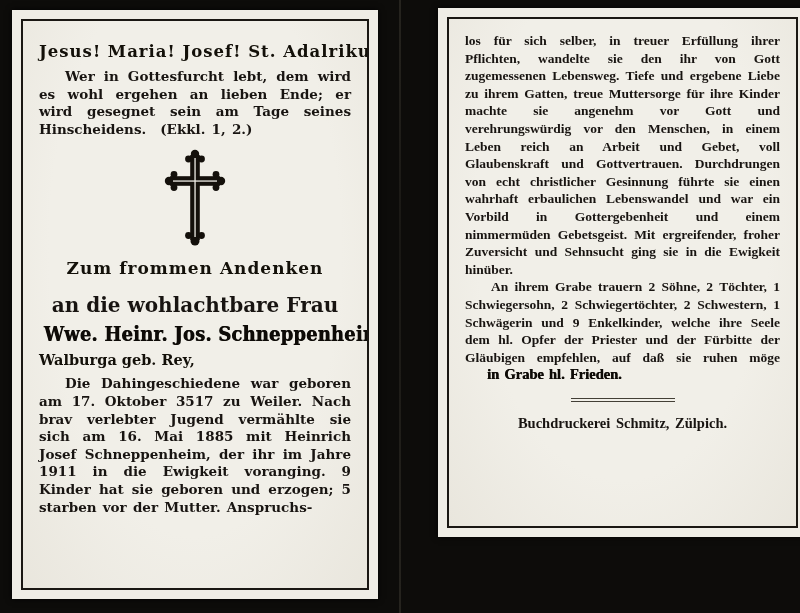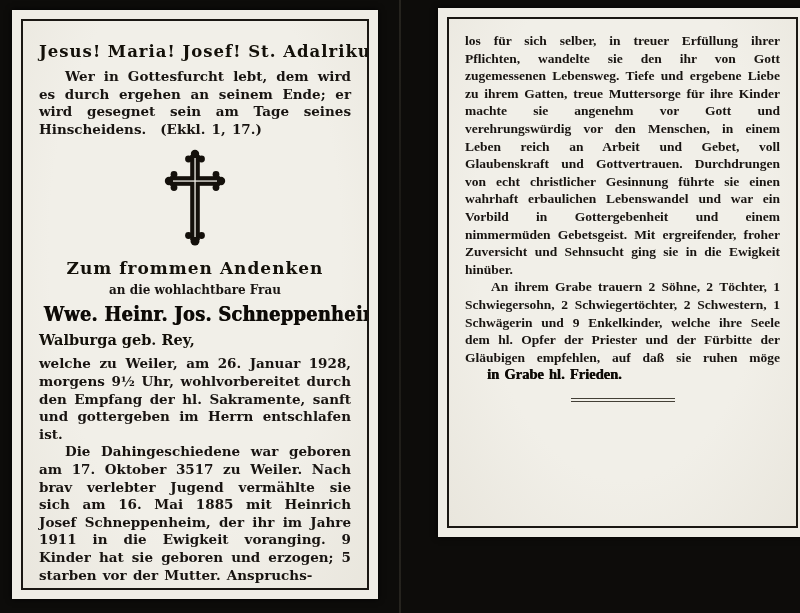--- a/index.html
+++ b/index.html
@@ -68,24 +68,24 @@
   .memorial-1 {
     text-align: center;
     font-size: 17px;
     font-weight: bold;
     letter-spacing: 1px;
     color: #131009;
     margin-top: 0;
   }
   .memorial-2 {
     text-align: center;
-    font-size: 12px;
+    font-size: 20px;
     font-weight: bold;
     color: #181411;
-    margin-top: 5px;
+    margin-top: 15px;
   }
   .deceased-name {
     text-align: center;
     font-size: 18.5px;
     font-weight: bold;
     letter-spacing: 0.2px;
     color: #0e0b07;
     margin-top: 6px;
     white-space: nowrap;
     transform: scale(0.97, 1.12);
@@ -128,21 +128,21 @@
 
 <div class="scan">
   <div class="fold-line"></div>
 
   <div class="page page-left">
     <div class="inner-border">
 
       <div class="invocation">Jesus! Maria! Josef! St. Adalrikus!</div>
 
       <div class="scripture-wrap">
-        <p class="body-text indent"><span>Wer in Gottesfurcht lebt, dem wird es durch ergehen an seinem Ende; er wird gesegnet sein am Tage seines Hinscheidens.</span><span class="cite">(Ekkl. 1, 17.)</span></p>
+        <p class="body-text indent"><span>Wer in Gottesfurcht lebt, dem wird es wohl ergehen an lieben Ende; er wird gesegnet sein am Tage seines Hinscheidens.</span><span class="cite">(Ekkl. 1, 2.)</span></p>
       </div>
 
       <div class="cross-row">
         <span>
           <svg width="66" height="100" viewBox="0 0 66 100" aria-hidden="true">
 
             <circle cx="33" cy="6" r="4.2" fill="#14100b"></circle>
             <circle cx="26.5" cy="11" r="3.4" fill="#14100b"></circle>
             <circle cx="39.5" cy="11" r="3.4" fill="#14100b"></circle>
 
@@ -166,30 +166,30 @@
           </svg>
         </span>
       </div>
 
       <div class="memorial-1">Zum frommen Andenken</div>
       <div class="memorial-2">an die wohlachtbare Frau</div>
 
       <div class="deceased-name">Wwe. Heinr. Jos. Schneppenheim</div>
       <div class="maiden-name">Walburga geb. Rey,</div>
 
-      <p class="body-text">welche zu Weiler, am 26. Januar 1928, morgens 9½ Uhr, wohlvorbereitet durch den Empfang der hl. Sakramente, sanft und gottergeben im Herrn entschlafen ist.</p>
       <p class="body-text indent">Die Dahingeschiedene war geboren am 17. Oktober 3517 zu Weiler. Nach brav verlebter Jugend vermählte sie sich am 16. Mai 1885 mit Heinrich Josef Schneppenheim, der ihr im Jahre 1911 in die Ewigkeit voranging. 9 Kinder hat sie geboren und erzogen; 5 starben vor der Mutter. Anspruchs-</p>
     </div>
   </div>
 
   <div class="page page-right">
     <div class="inner-border">
 
       <p class="body-text rp-first">los für sich selber, in treuer Erfüllung ihrer Pflichten, wandelte sie den ihr von Gott zugemessenen Lebensweg. Tiefe und ergebene Liebe zu ihrem Gatten, treue Muttersorge für ihre Kinder machte sie angenehm vor Gott und verehrungswürdig vor den Menschen, in einem Leben reich an Arbeit und Gebet, voll Glaubenskraft und Gottvertrauen. Durchdrungen von echt christlicher Gesinnung führte sie einen wahrhaft erbaulichen Lebenswandel und war ein Vorbild in Gottergebenheit und einem nimmermüden Gebetsgeist. Mit ergreifender, froher Zuversicht und Sehnsucht ging sie in die Ewigkeit hinüber.</p>
 
 
       <p class="body-text indent"><span>An ihrem Grabe trauern 2 Söhne, 2 Töchter, 1 Schwiegersohn, 2 Schwiegertöchter, 2 Schwestern, 1 Schwägerin und 9 Enkelkinder, welche ihre Seele dem hl. Opfer der Priester und der Fürbitte der Gläubigen empfehlen, auf daß sie ruhen möge</span> <span class="closing-bold">in Grabe hl. Frieden.</span></p>
 
       <div class="double-rule"></div>
 
+      <div class="printer-line">Buchdruckerei Schmitz, Zülpich.</div>
     </div>
   </div>
 </div>
 
 </body></html>

